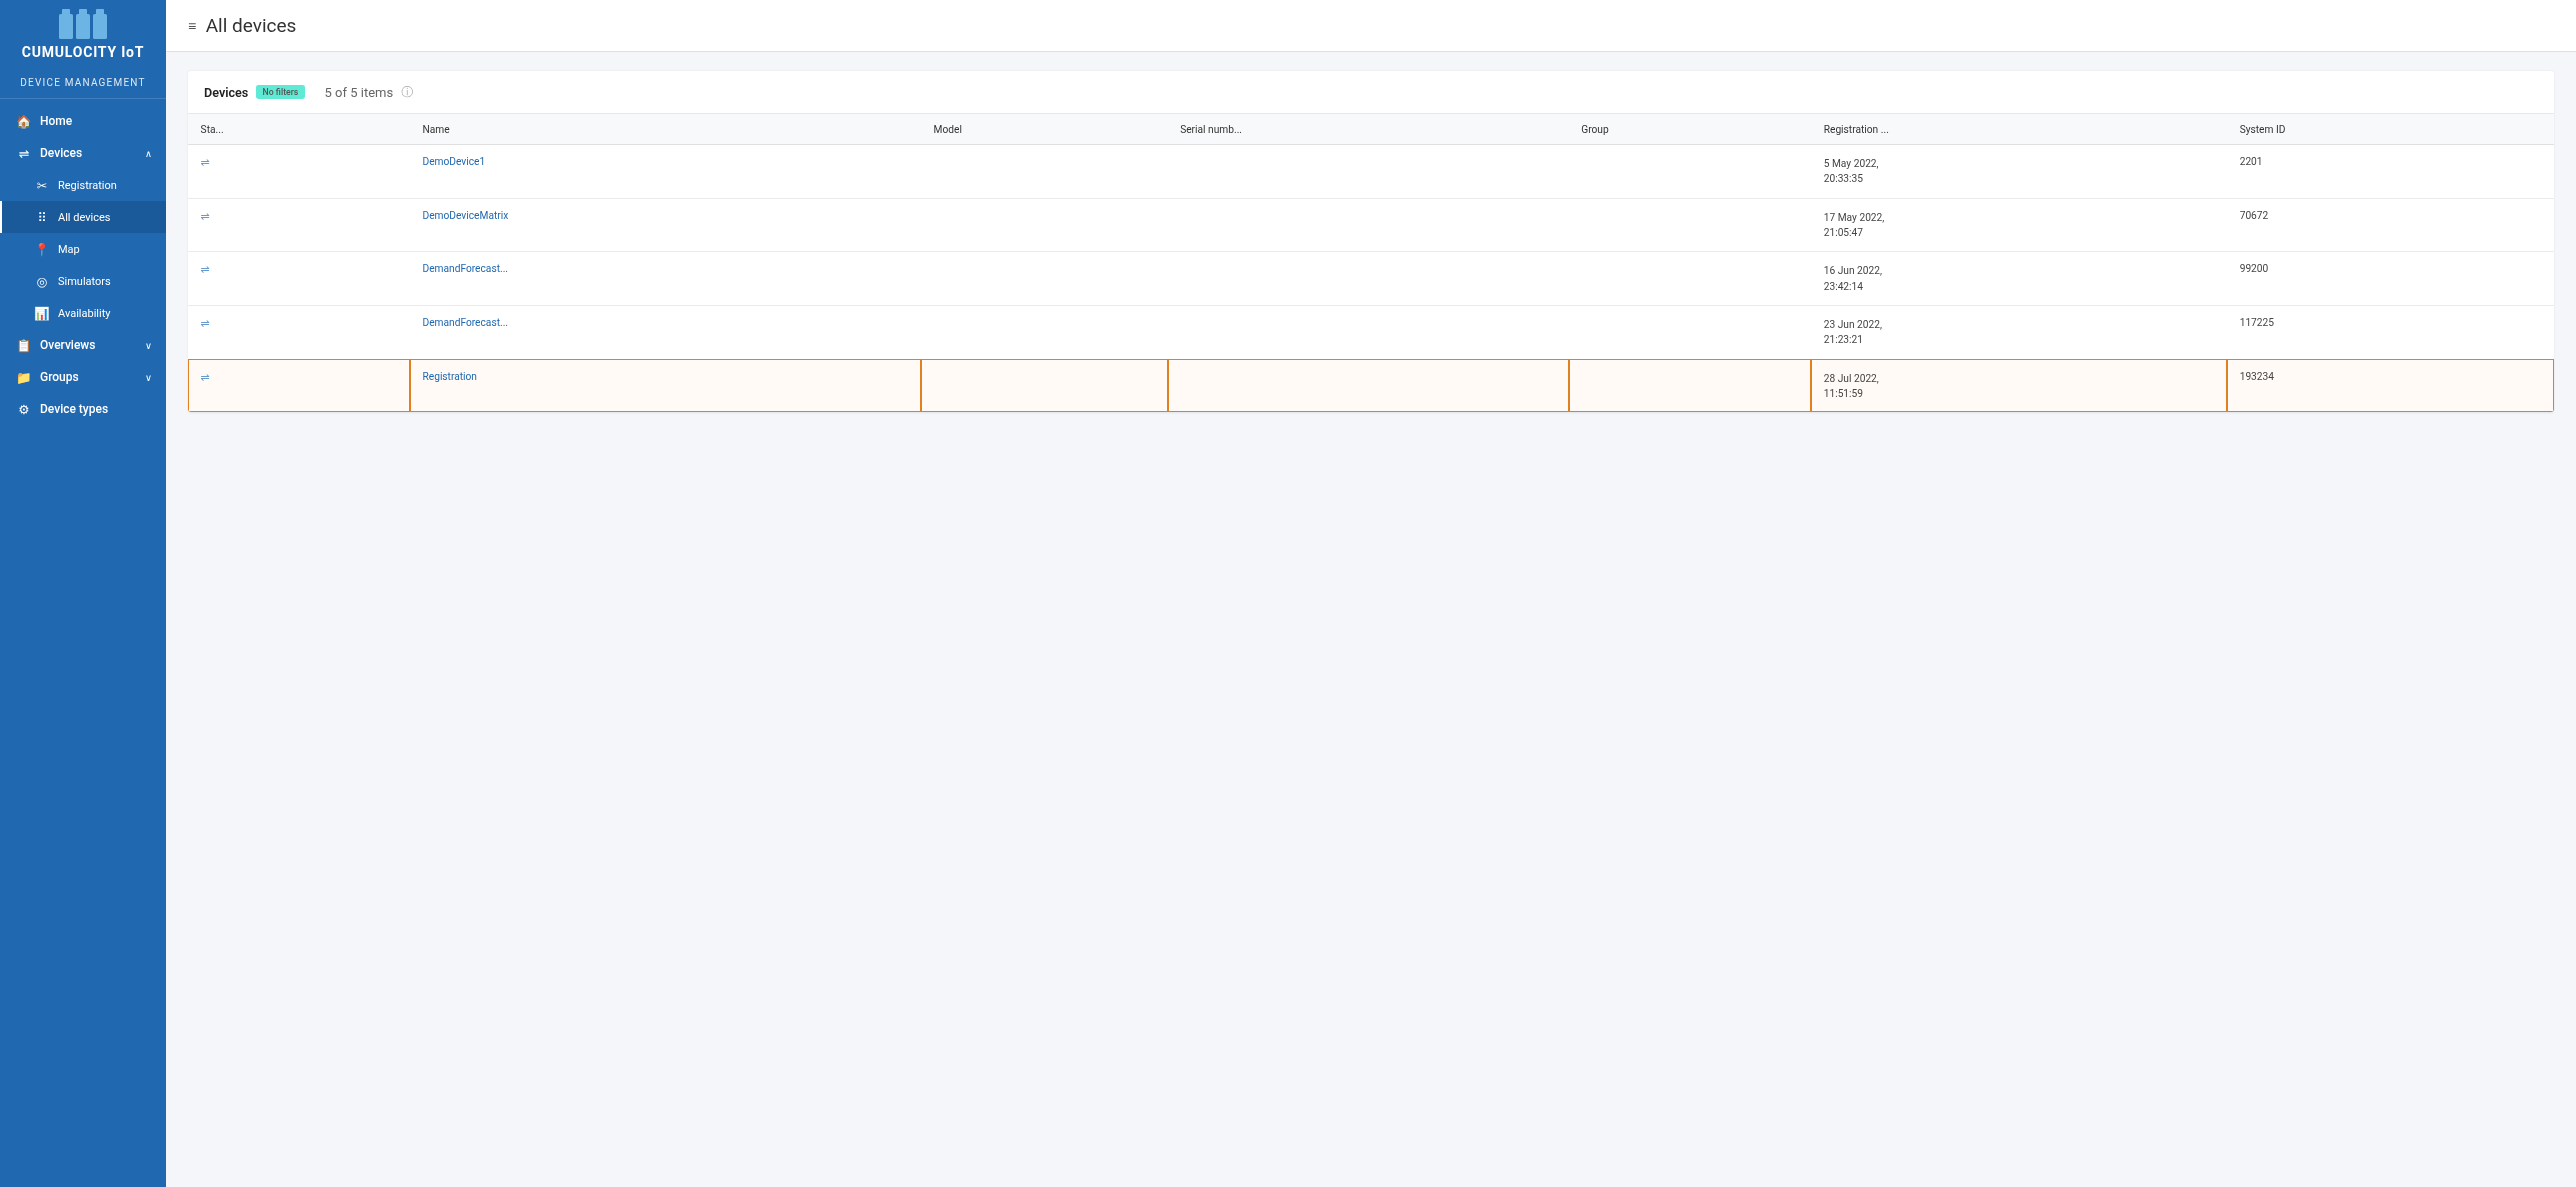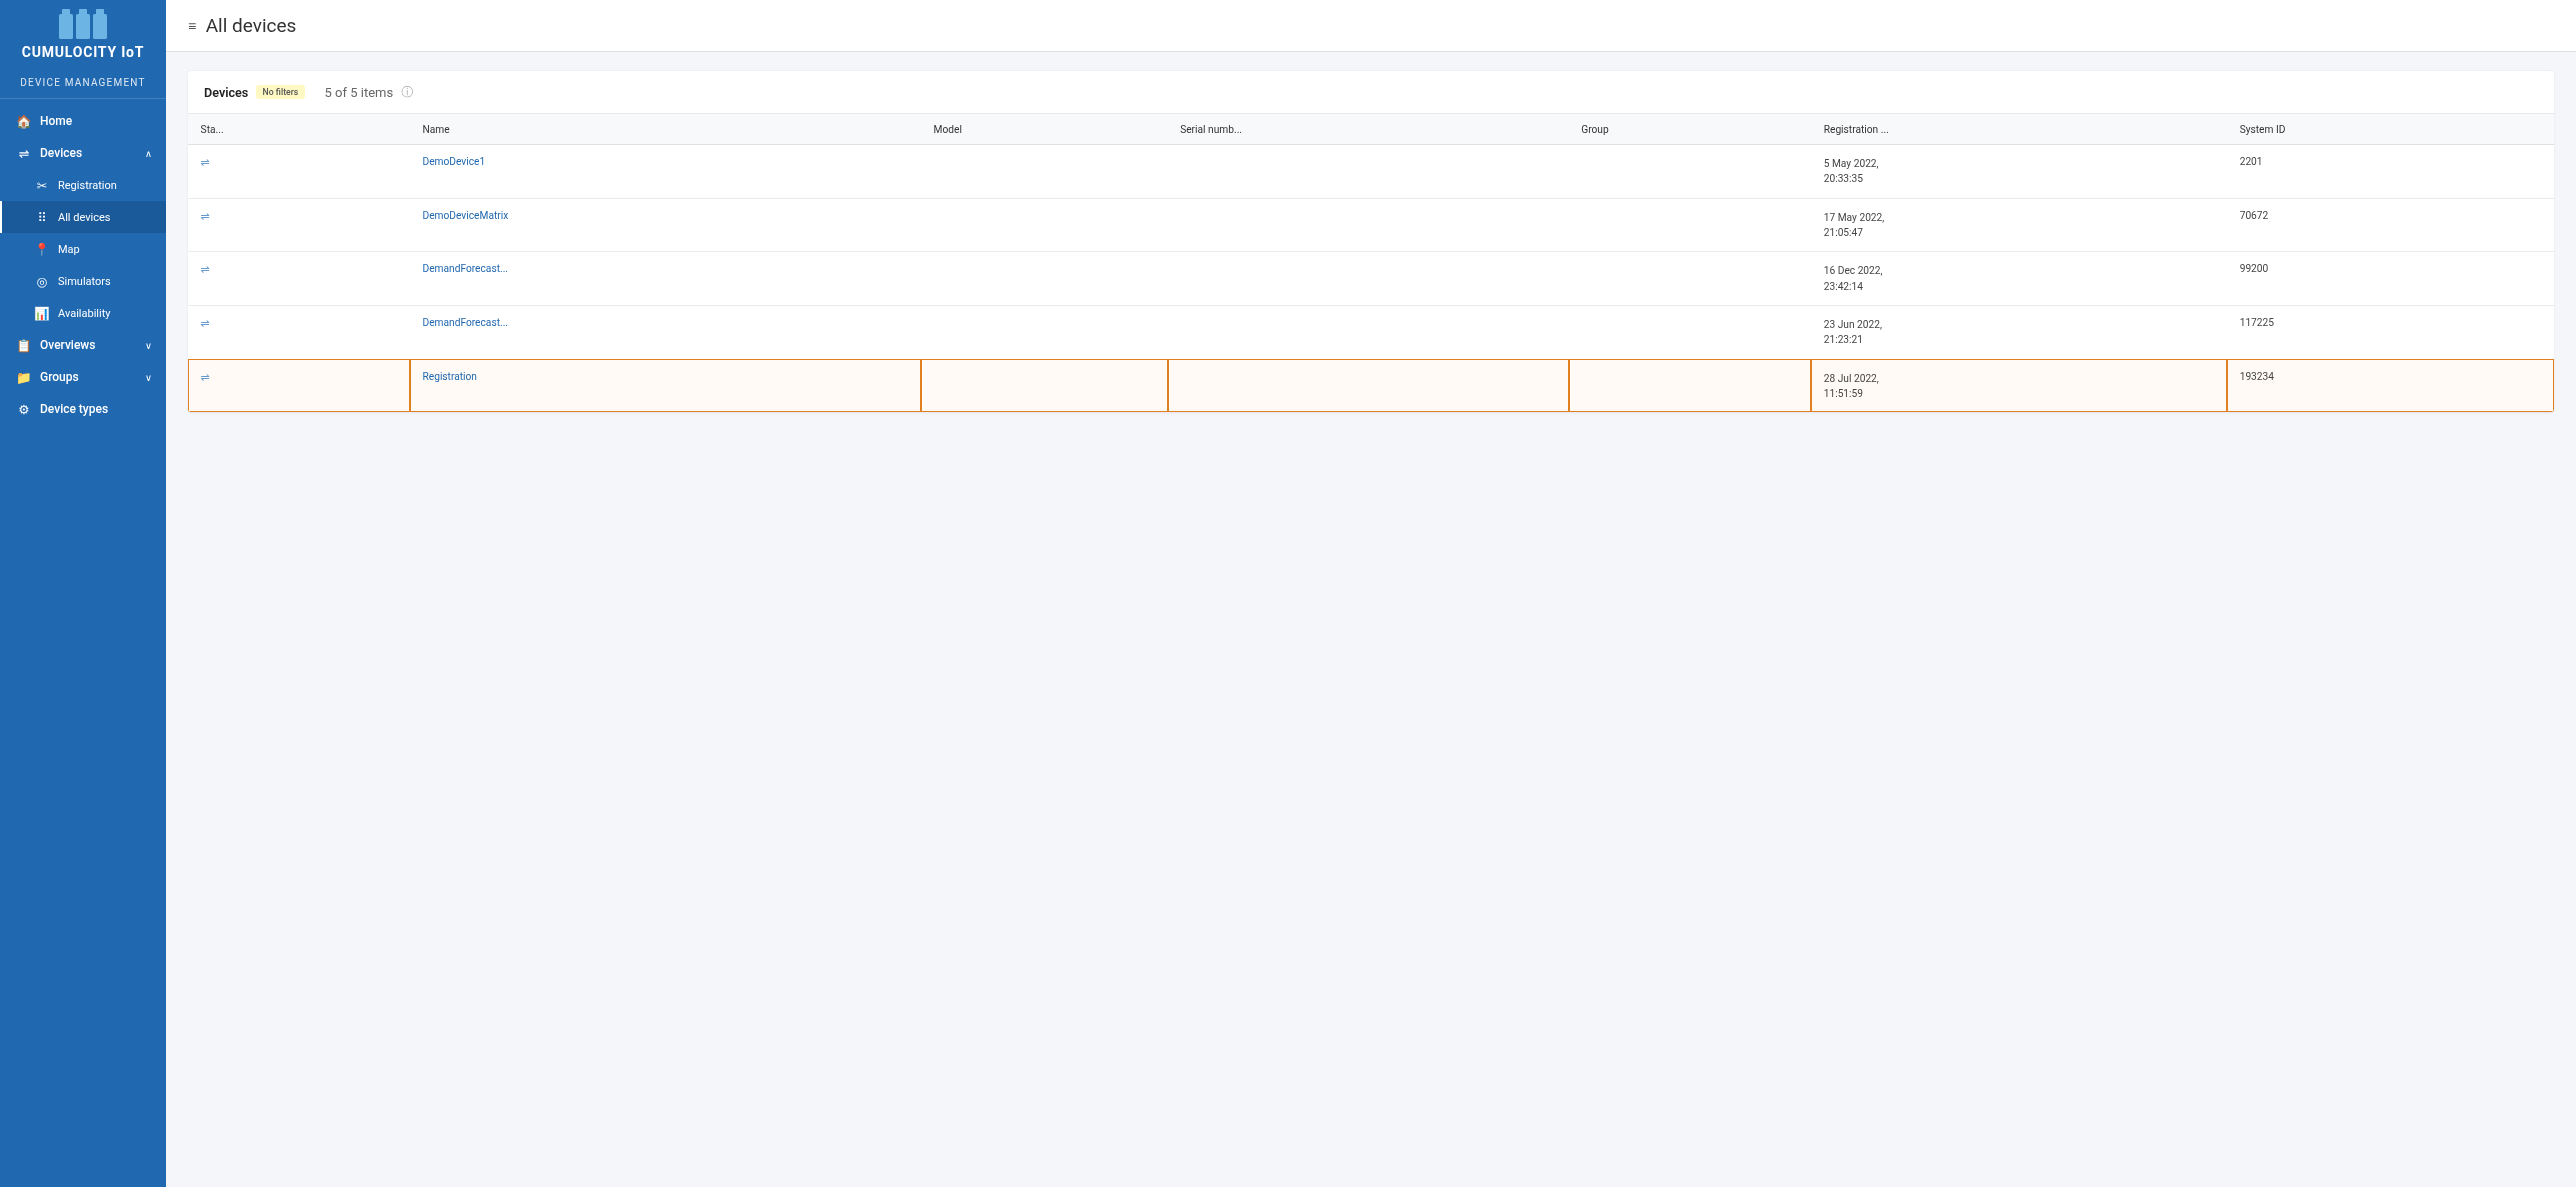--- a/index.html
+++ b/index.html
@@ -111,21 +111,21 @@
 
     .card-header {
       padding: 12.6px 16px;
       display: flex;
       align-items: center;
       gap: 8px;
       border-bottom: 0.8px solid #e8e8e8;
     }
     .card-title { font-size: 12.6px; font-weight: 600; color: #222; }
     .badge-no-filters {
-      background: #fef9c3;
+      background: #5eead4;
       color: #555;
       font-size: 8.7px;
       padding: 2.4px 6.3px;
       border-radius: 2.4px;
       font-weight: 500;
     }
     .items-count { font-size: 13px; color: #666; margin-left: 12px; }
     .help-icon { color: #aaa; font-size: 12px; cursor: pointer; }
 
     
@@ -276,21 +276,21 @@
               <td class="reg-date">17 May 2022,
 21:05:47</td>
               <td>70672</td>
             </tr>
             <tr>
               <td><span class="status-icon">⇌</span></td>
               <td><a class="device-link">DemandForecast...</a></td>
               <td></td>
               <td></td>
               <td></td>
-              <td class="reg-date">16 Dec 2022,
+              <td class="reg-date">16 Jun 2022,
 23:42:14</td>
               <td>99200</td>
             </tr>
             <tr>
               <td><span class="status-icon">⇌</span></td>
               <td><a class="device-link">DemandForecast...</a></td>
               <td></td>
               <td></td>
               <td></td>
               <td class="reg-date">23 Jun 2022,

